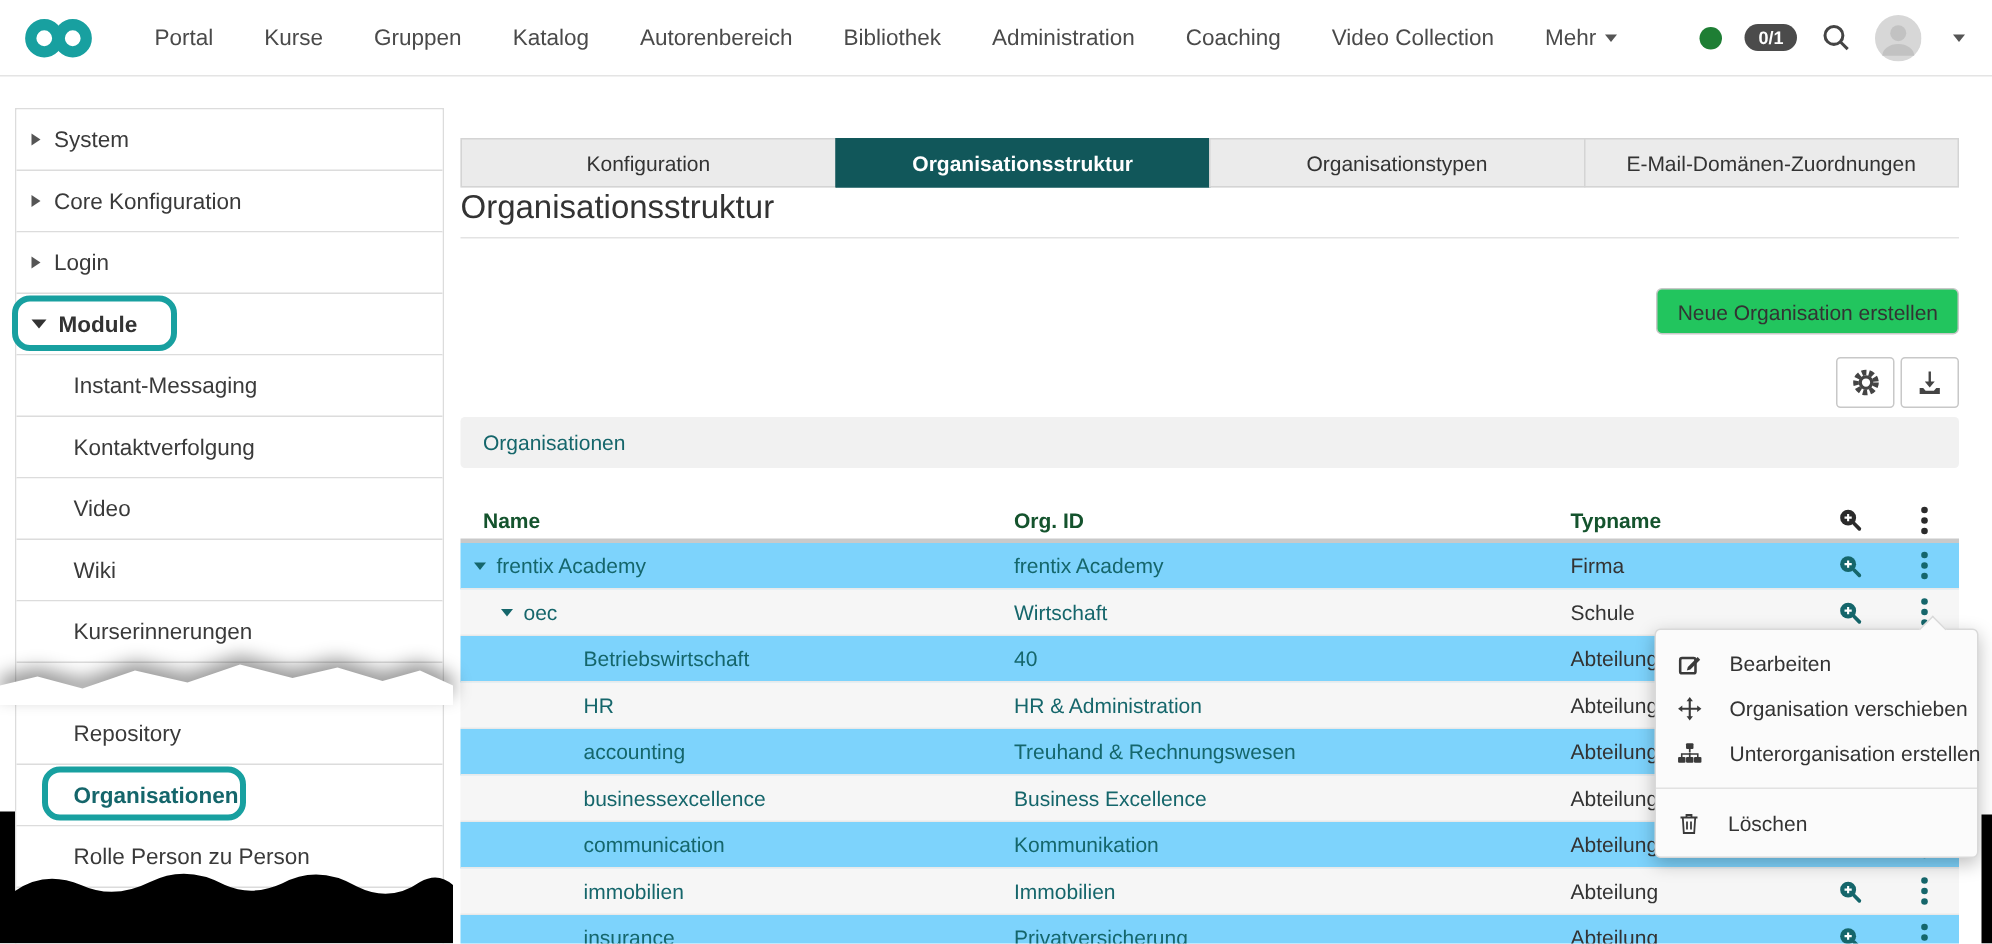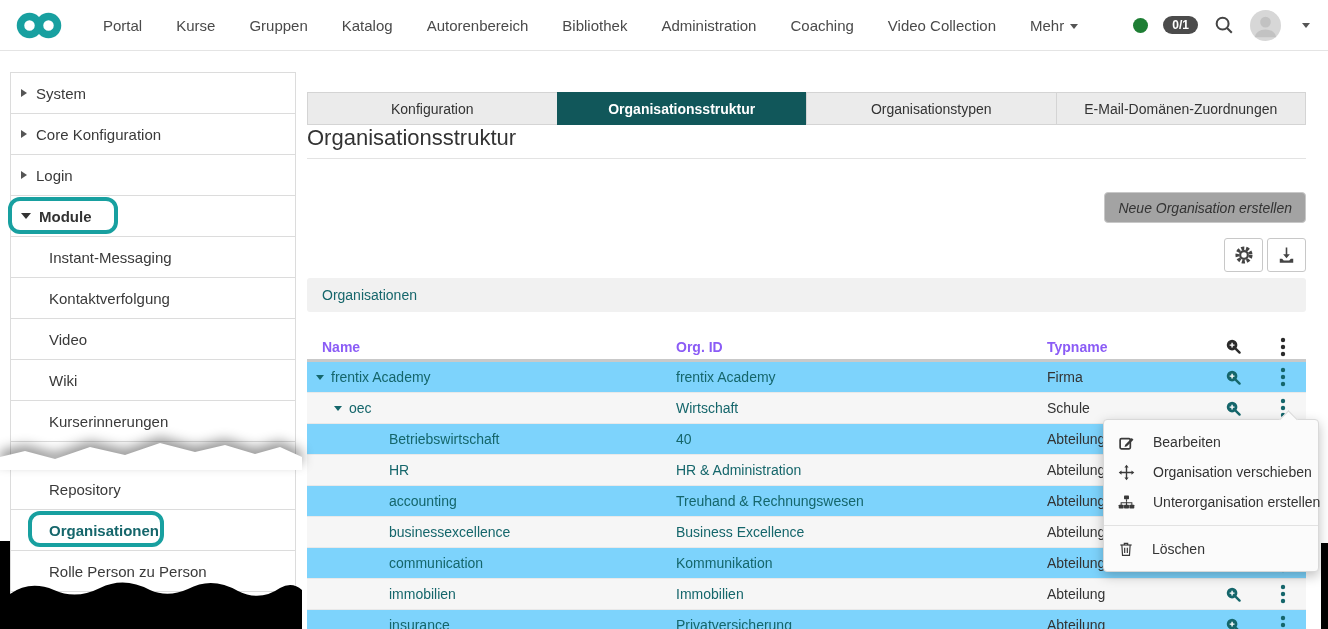--- a/index.html
+++ b/index.html
@@ -72,40 +72,40 @@
     flex:1; display:flex; align-items:center; justify-content:center;
     background:#ebebeb; border:1px solid #d4d4d4; margin-left:-1px;
     font-size:14px; color:#333; cursor:pointer; white-space:nowrap;
   }
   .tab:first-child { margin-left:0; }
   .tab.active { background:#11575a; border-color:#11575a; color:#fff; font-weight:bold; }
   .page-title { position:absolute; left:0; top:53px; font-size:22px; font-weight:400; color:#333; }
   .title-rule { position:absolute; left:0; top:86px; width:999px; border-top:1px solid #e3e3e3; }
   .create-btn {
     position:absolute; right:0; top:120px; height:31px; padding:0 13px;
-    background:#a3a3a3; border:1px solid #c8c8c8; border-radius:4px;
-    font-size:14px; color:#333; font-family:inherit; cursor:pointer;font-style:italic;
+    background:#22c55e; border:1px solid #c8c8c8; border-radius:4px;
+    font-size:14px; color:#333; font-family:inherit; cursor:pointer;
   }
   .tool-btns { position:absolute; right:0; top:166px; display:flex; gap:4px; }
   .tool-btn {
     width:39px; height:34px; background:#fff; border:1px solid #c8c8c8; border-radius:3px;
     display:flex; align-items:center; justify-content:center; cursor:pointer;
   }
   .panel-head {
     position:absolute; left:0; top:206px; width:999px; height:34px;
     background:#f1f1f1; border-radius:3px; display:flex; align-items:center;
     padding-left:15px; font-size:14px; color:#15666b;
   }
 
   
   .table { position:absolute; left:0; top:262px; width:999px; }
   .t-head {
     display:grid; grid-template-columns:369px 371px 160px 52px 47px;
     align-items:center; height:28px; border-bottom:3px solid #c9c9c9;
-    font-size:14px; font-weight:bold; color:#8b5cf6;
+    font-size:14px; font-weight:bold; color:#14532d;
   }
   .t-head .c-name { padding-left:15px; }
   .t-row {
     display:grid; grid-template-columns:369px 371px 160px 52px 47px;
     align-items:center; height:31px; border-bottom:1px solid #e9e9e9;
     font-size:14px; background:#7dd3fc;
   }
   .t-row.striped { background:#f6f6f6; }
   .cell-name { display:flex; align-items:center; }
   .tree-caret {

